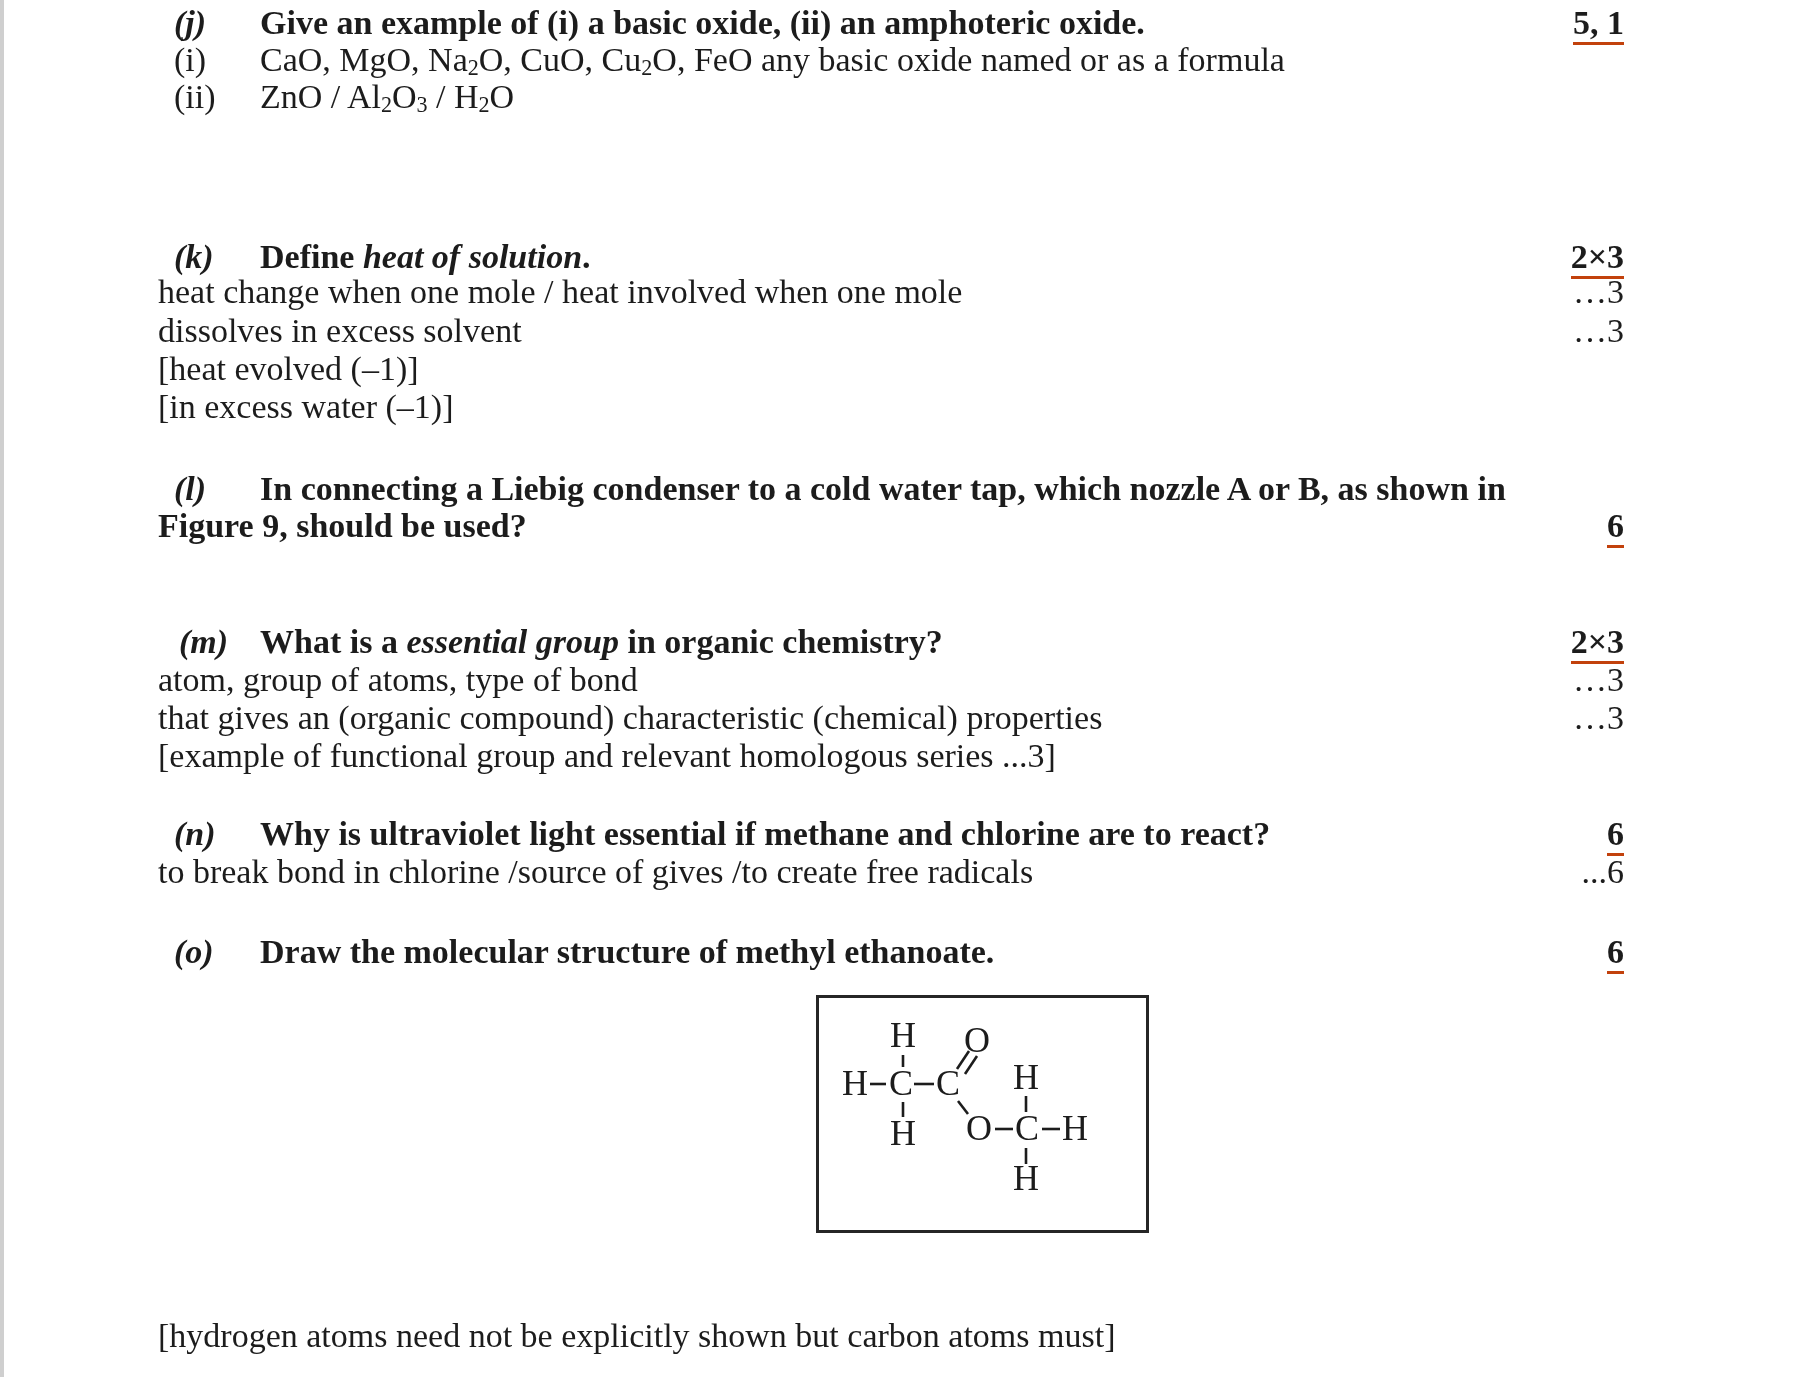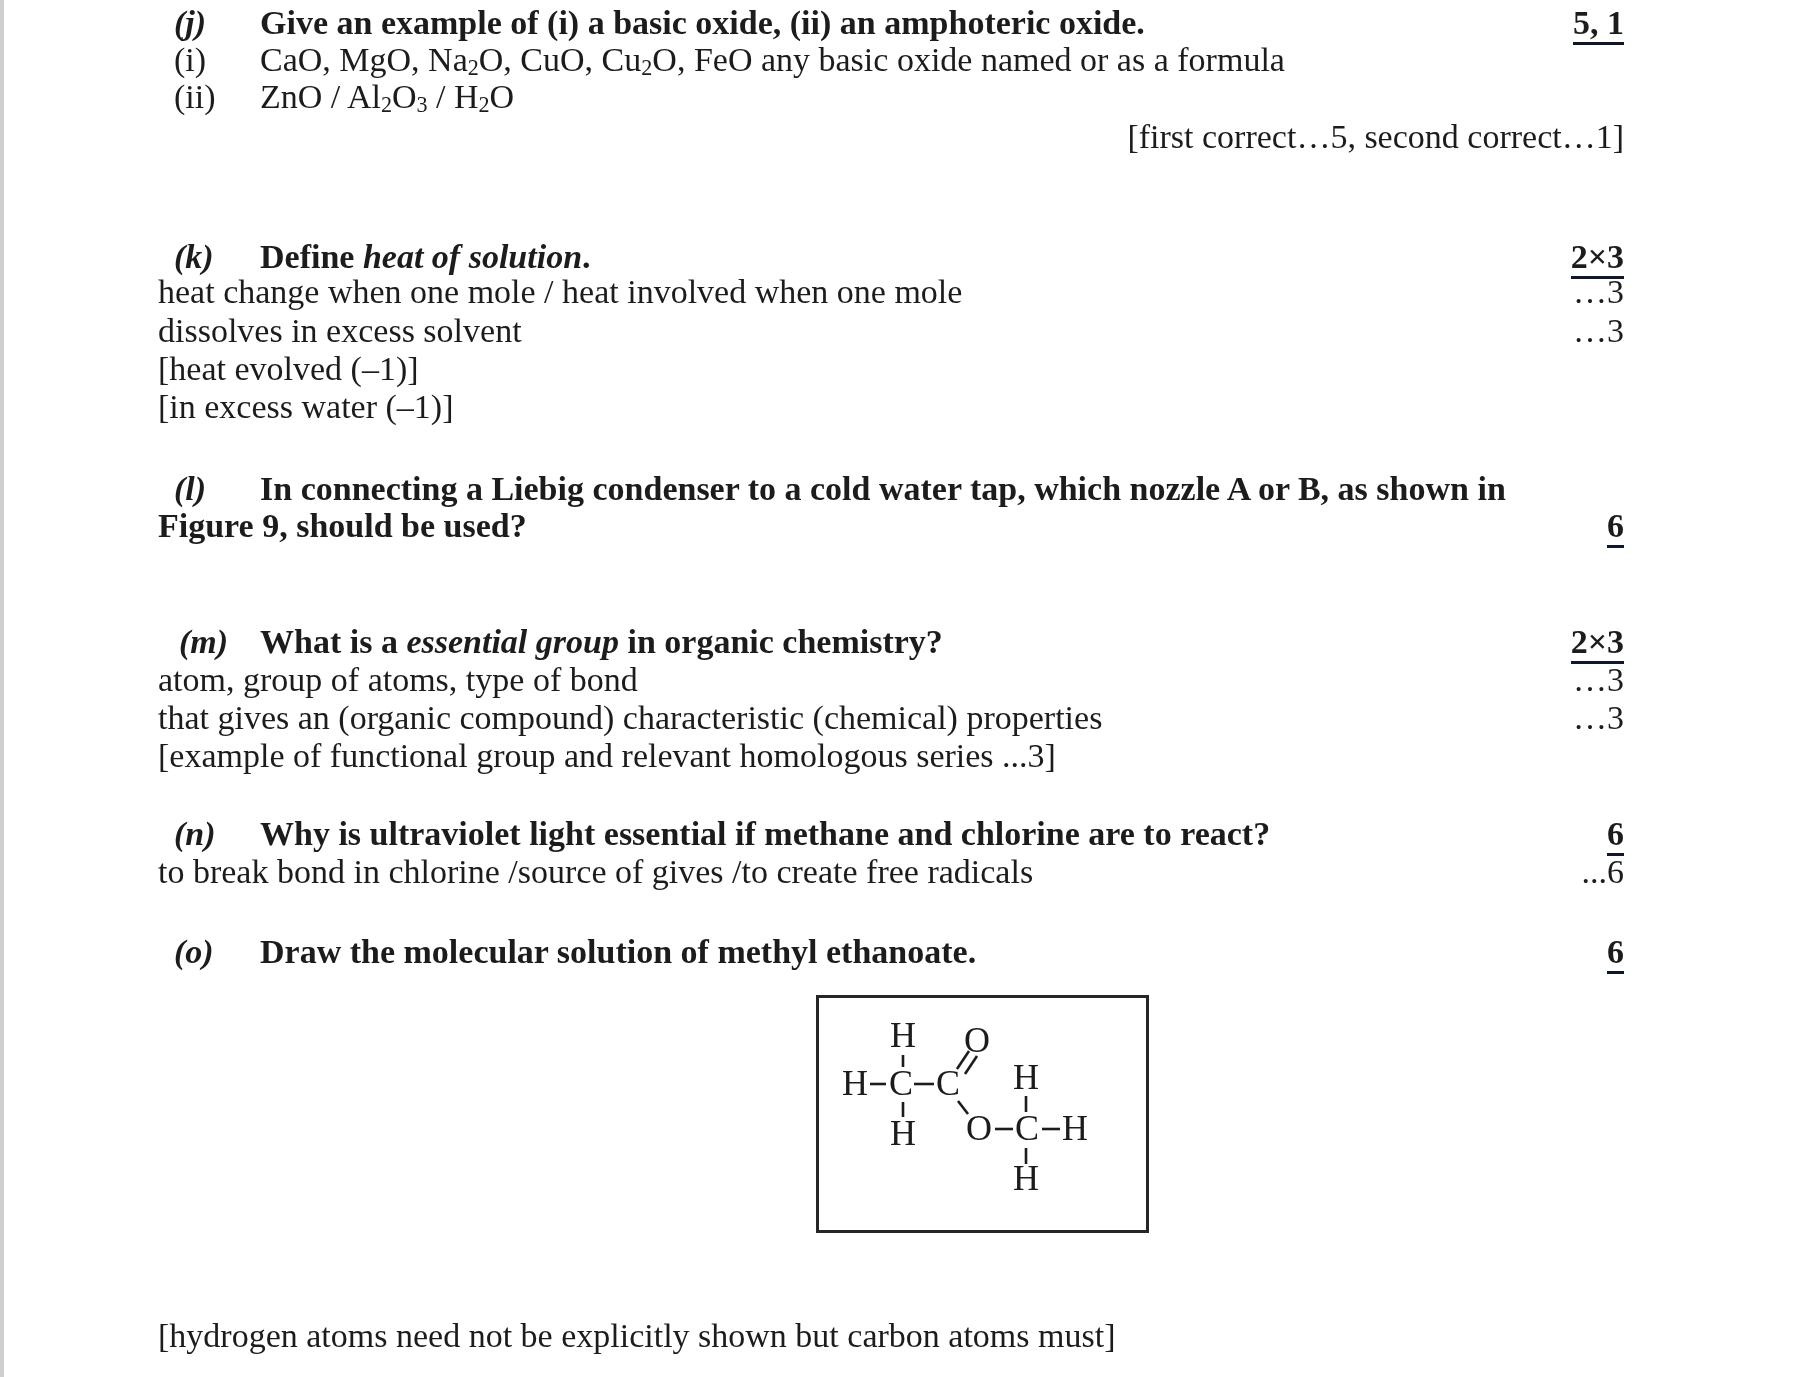--- a/index.html
+++ b/index.html
@@ -10,21 +10,21 @@
   }
   .scan-edge{position:absolute;left:0;top:0;width:4px;height:100%;background:#cfcfcf;}
   .row{position:absolute;left:0;width:100%;height:38px;}
   .row span{white-space:pre;}
   .lbl{position:absolute;left:174px;}
   .txt{position:absolute;left:260px;}
   .ans{position:absolute;left:158px;}
   .mark{position:absolute;right:194px;}
   .b{font-weight:bold;}
   .bi{font-weight:bold;font-style:italic;}
-  .mhead{font-weight:bold;border-bottom:3px solid #0f172a;padding-bottom:0;}
+  .mhead{font-weight:bold;border-bottom:3px solid #c2410c;padding-bottom:0;}
   .seg-i{font-style:italic;}
   .seg-sub{font-size:0.65em;vertical-align:-0.2em;}
   .molecule-box{position:absolute;border:3px solid #262626;background:#ffffff;}
   .molecule-box svg{display:block;}
 </style>
 </head>
 <body>
 
 <div class="page">
   <div class="scan-edge"></div>
@@ -34,23 +34,20 @@
     <span class="txt b">Give an example of (i) a basic oxide, (ii) an amphoteric oxide.</span>
     <span class="mark mhead">5, 1</span>
   </div>
   <div class="row" style="top:41px">
     <span class="lbl">(i)</span>
     <span class="txt"><span>CaO, MgO, Na</span><span class="seg-sub">2</span><span>O, CuO, Cu</span><span class="seg-sub">2</span><span>O, FeO any basic oxide named or as a formula</span></span>
   </div>
   <div class="row" style="top:78px">
     <span class="lbl">(ii)</span>
     <span class="txt"><span>ZnO / Al</span><span class="seg-sub">2</span><span>O</span><span class="seg-sub">3</span><span> / H</span><span class="seg-sub">2</span><span>O</span></span>
-  </div>
-  <div class="row" style="top:118px">
-    <span class="mark">[first correct…5, second correct…1]</span>
   </div>
 
   <div class="row" style="top:238px">
     <span class="lbl bi">(k)</span>
     <span class="txt b"><span>Define </span><span class="seg-i">heat of solution</span><span>.</span></span>
     <span class="mark mhead">2×3</span>
   </div>
   <div class="row" style="top:273px">
     <span class="ans">heat change when one mole / heat involved when one mole</span>
     <span class="mark">…3</span>
@@ -97,21 +94,21 @@
     <span class="txt b">Why is ultraviolet light essential if methane and chlorine are to react?</span>
     <span class="mark mhead">6</span>
   </div>
   <div class="row" style="top:853px">
     <span class="ans">to break bond in chlorine /source of gives /to create free radicals</span>
     <span class="mark">...6</span>
   </div>
 
   <div class="row" style="top:933px">
     <span class="lbl bi">(o)</span>
-    <span class="txt b">Draw the molecular solution of methyl ethanoate.</span>
+    <span class="txt b">Draw the molecular structure of methyl ethanoate.</span>
     <span class="mark mhead">6</span>
   </div>
 
   <div class="molecule-box" id="molecule-box" style="left: 816px; top: 995px; width: 327px; height: 232px;">
       <svg width="327" height="232" viewBox="0 0 327 232">
         <line x1="84" y1="57" x2="84" y2="69" stroke="#1c1c1c" stroke-width="2.6"></line>
         <line x1="51" y1="86" x2="67" y2="86" stroke="#1c1c1c" stroke-width="2.6"></line>
         <line x1="95" y1="86" x2="115" y2="86" stroke="#1c1c1c" stroke-width="2.6"></line>
         <line x1="84" y1="104" x2="84" y2="119" stroke="#1c1c1c" stroke-width="2.6"></line>
         <line x1="138" y1="71" x2="150" y2="53" stroke="#1c1c1c" stroke-width="2.6"></line>

